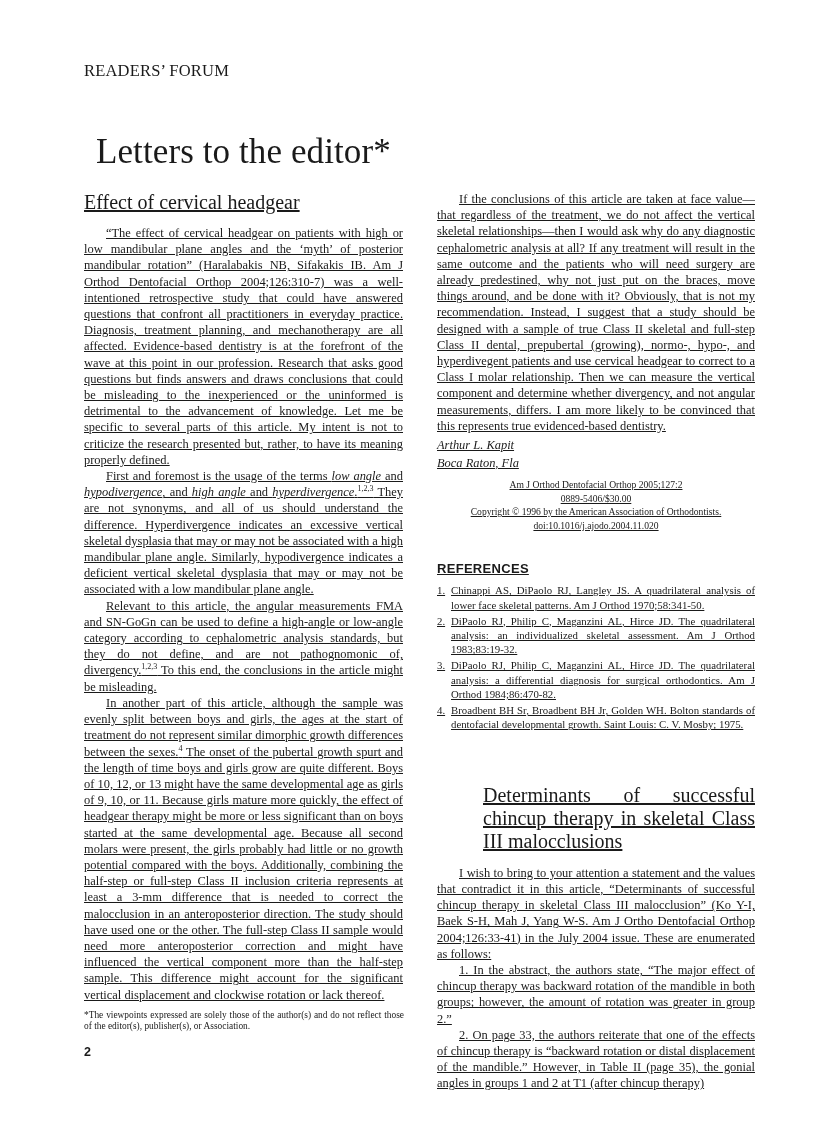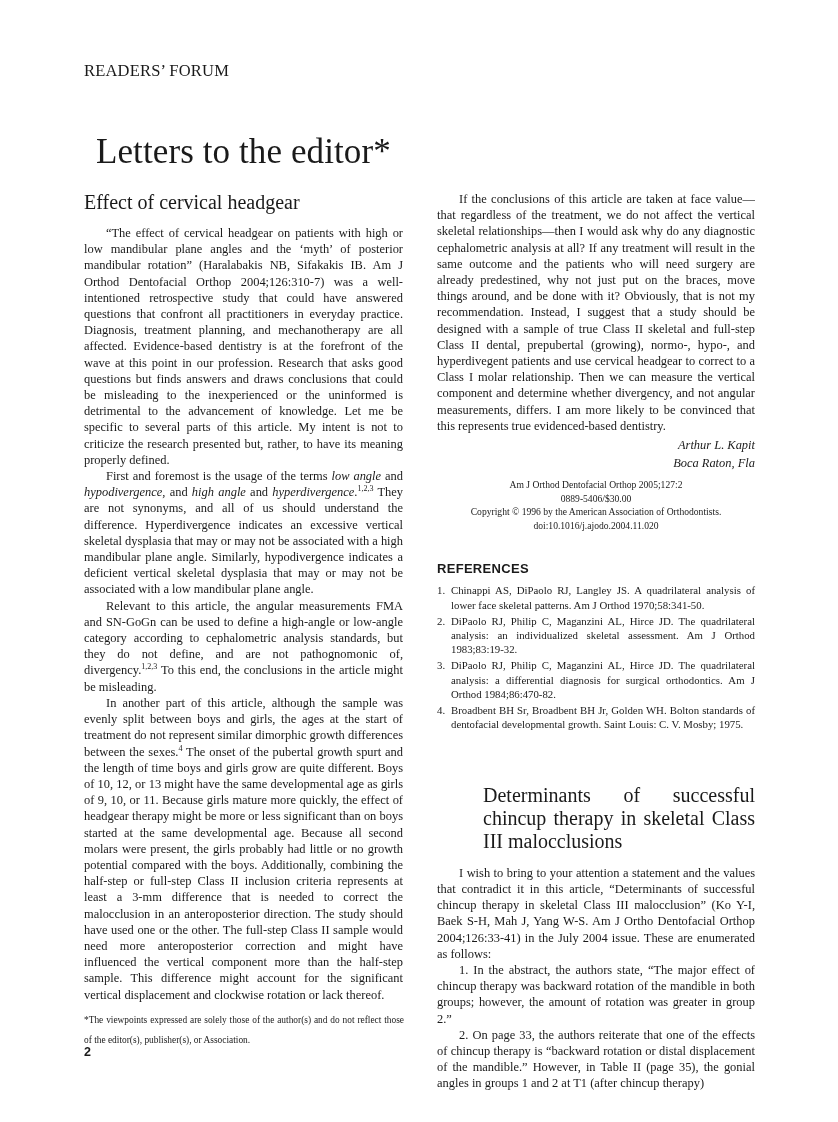--- a/index.html
+++ b/index.html
@@ -1,36 +1,36 @@
 <!DOCTYPE html>
 <html><head>
 <meta charset="utf-8">
 <style>
   html, body { margin: 0; padding: 0; background: #ffffff; }
   body { width: 838px; height: 1122px; position: relative; overflow: hidden;
          font-family: "Liberation Serif", "DejaVu Serif", serif; color: #1a1a1a; }
   .section-label { position: absolute; left: 84px; top: 61px; font-size: 16.5px; letter-spacing: 0.2px; }
   .page-title { position: absolute; left: 83px; top: 119px; font-size: 35px; margin: 13px; font-weight: normal; letter-spacing: 0.1px; }
-  .col { position: absolute; font-size: 12.45px; line-height: 16.2px; text-align: justify; }
+  .col { position: absolute; font-size: 12.45px; line-height: 16.2px; text-align: justify; text-decoration: underline; }
   .col-left { left: 84px; top: 191px; width: 319px; }
   .col-right { left: 437px; top: 191px; width: 318px; }
   .article-heading { font-size: 20px; line-height: 23px; font-weight: normal; margin: 0 0 8px 0; }
   .col-left .article-heading { margin-bottom: 11px; }
   p { margin: 0; text-indent: 22px; }
   sup { font-size: 8px; line-height: 0; }
-  .signature { text-align: right; font-style: italic; line-height: 18px; margin-top: 2px; }
+  .signature { text-align: left; font-style: italic; line-height: 18px; margin-top: 2px; }
   .citation-block { font-size: 9.6px; line-height: 13.5px; margin-top: 6px; text-align: center; }
   .references-heading { font-family: "Liberation Sans", "DejaVu Sans", sans-serif; font-weight: bold;
                         font-size: 13px; letter-spacing: 0.3px; margin: 29px 0 6px 0; }
   .ref-list { margin: 0; padding: 0; list-style: none; font-size: 10.8px; line-height: 14.4px; }
   .ref-item { display: flex; margin-bottom: 1.5px; }
   .ref-num { width: 14px; flex: 0 0 14px; }
   .ref-text { flex: 1; text-align: justify; }
   .col-right .article-heading.second { margin-top: 52px; font-size: 20px; line-height: 23px; margin-bottom: 12px; margin-left: 46px; }
-  .footnote { position: absolute; left: 84px; top: 1010px; width: 320px; font-size: 9.4px; line-height: 20px; text-align: justify; }
+  .footnote { position: absolute; left: 84px; top: 1010px; width: 320px; font-size: 9.4px; line-height: 11px; text-align: justify; }
   .page-number { position: absolute; left: 84px; top: 1045px; font-family: "Liberation Sans", "DejaVu Sans", sans-serif; font-weight: bold; font-size: 12.5px; }
   i { font-style: italic; }
 </style>
 </head>
 <body>
 
 <div class="section-label">READERS’ FORUM</div>
 <h1 class="page-title">Letters to the editor*</h1>
 
 <div class="col col-left">

